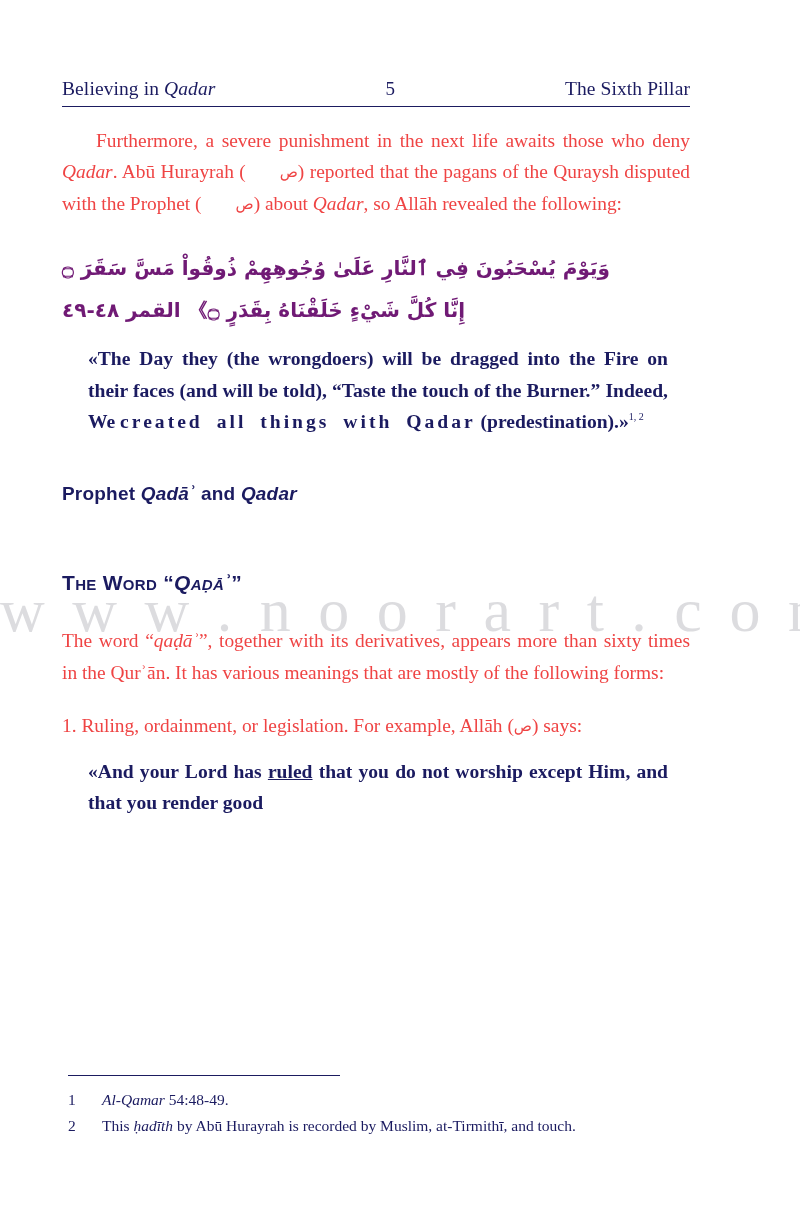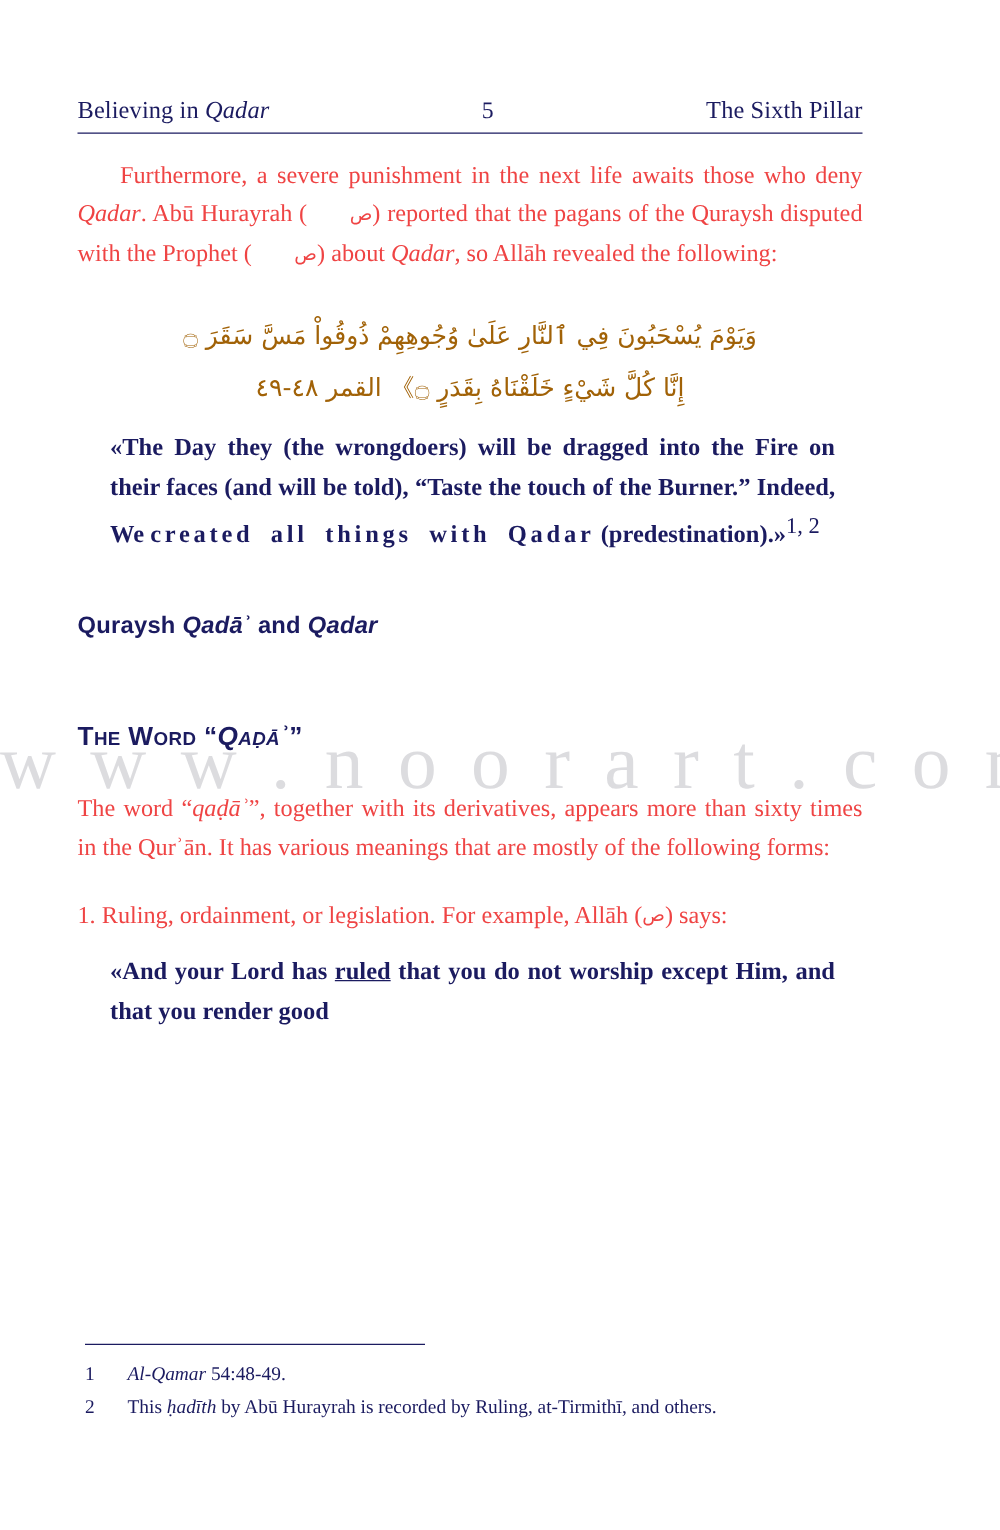--- a/index.html
+++ b/index.html
@@ -69,24 +69,25 @@
 
   .sym {
     font-size: 15px;
     display: inline-block;
     transform: translateY(-1px);
   }
 
   
   .arabic {
     direction: rtl;
-    text-align: center;
+    text-align: left;
     font-family: "DejaVu Sans", sans-serif;
-    color: #a16207;
+    color: #701a75;
     line-height: 1.9;
+    font-weight: bold;
   }
   .arabic.q1 {
     font-size: 20px;
     margin-top: 30px;
   }
   .arabic.q1 .l2 { margin-top: 4px; }
   .arabic.q2 {
     font-size: 18.5px;
     margin-top: 14px;
   }
@@ -100,21 +101,21 @@
     text-align: justify;
     color: #1b1b60;
     margin: 14px 0 0 0;
     padding: 0 22px 0 26px;
   }
   .quote .spaced {
     letter-spacing: 3.0px;
     word-spacing: 6px;
   }
   .quote sup {
-    font-size: 18px;
+    font-size: 10px;
     font-weight: normal;
     vertical-align: super;
   }
 
   
   h2.section {
     font-family: "Liberation Sans", sans-serif;
     font-size: 19px;
     font-weight: bold;
     color: #1b1b60;
@@ -198,21 +199,21 @@
 
     <p class="body indent"><span>Furthermore, a severe punishment in the next life awaits those who deny </span><span class="it">Qadar</span><span>. Abū Hurayrah (</span><span class="sym">ص</span><span>) reported that the pagans of the Quraysh disputed with the Prophet (</span><span class="sym">ص</span><span>) about </span><span class="it">Qadar</span><span>, so Allāh revealed the following:</span></p>
 
     <div class="arabic q1">
       <div class="l1">وَيَوْمَ يُسْحَبُونَ فِي ٱلنَّارِ عَلَىٰ وُجُوهِهِمْ ذُوقُواْ مَسَّ سَقَرَ ۝</div>
       <div class="l2">إِنَّا كُلَّ شَيْءٍ خَلَقْنَاهُ بِقَدَرٍ ۝》 القمر ٤٨-٤٩</div>
     </div>
 
     <p class="quote"><span>«The Day they (the wrongdoers) will be dragged into the Fire on their faces (and will be told), “Taste the touch of the Burner.” Indeed, We </span><span class="spaced">created all things with Qadar</span><span> (predestination).»</span><sup>1, 2</sup></p>
 
-    <h2 class="section"><span>Quraysh </span><span class="it">Qadāʾ</span><span> and </span><span class="it">Qadar</span></h2>
+    <h2 class="section"><span>Prophet </span><span class="it">Qadāʾ</span><span> and </span><span class="it">Qadar</span></h2>
 
     <div class="gap-md"></div>
 
 
     <h3 class="sub"><span class="small-caps">The Word “</span><span class="small-caps it">Qaḍāʾ</span><span class="small-caps">”</span></h3>
 
     <div class="gap-md"></div>
 
     <p class="body"><span>The word “</span><span class="it">qaḍāʾ</span><span>”, together with its derivatives, appears more than sixty times in the Qurʾān. It has various meanings that are mostly of the following forms:</span></p>
 
@@ -226,17 +227,17 @@
   </div>
 
   <div class="footnotes">
     <div class="fn-rule"></div>
     <div class="fn">
       <div class="num">1</div>
       <div class="txt"><span class="it">Al-Qamar</span><span> 54:48-49.</span></div>
     </div>
     <div class="fn">
       <div class="num">2</div>
-      <div class="txt"><span>This </span><span class="it">ḥadīth</span><span> by Abū Hurayrah is recorded by Ruling, at-Tirmithī, and others.</span></div>
+      <div class="txt"><span>This </span><span class="it">ḥadīth</span><span> by Abū Hurayrah is recorded by Muslim, at-Tirmithī, and touch.</span></div>
     </div>
   </div>
 
 </div>
 
 </body></html>

